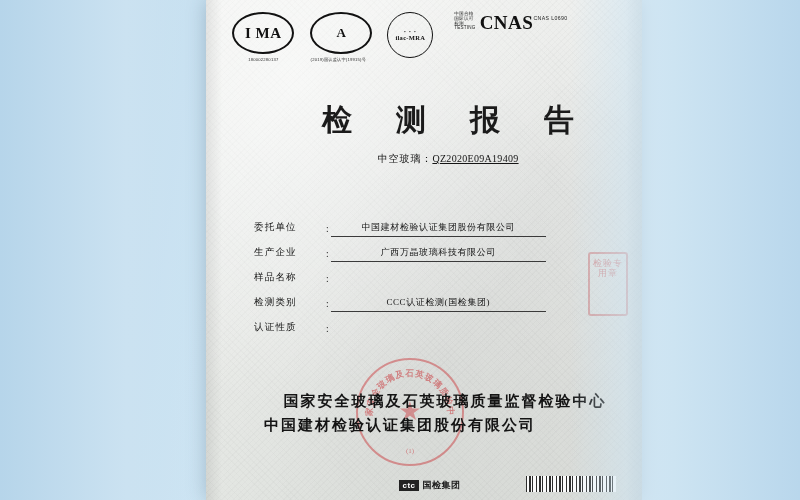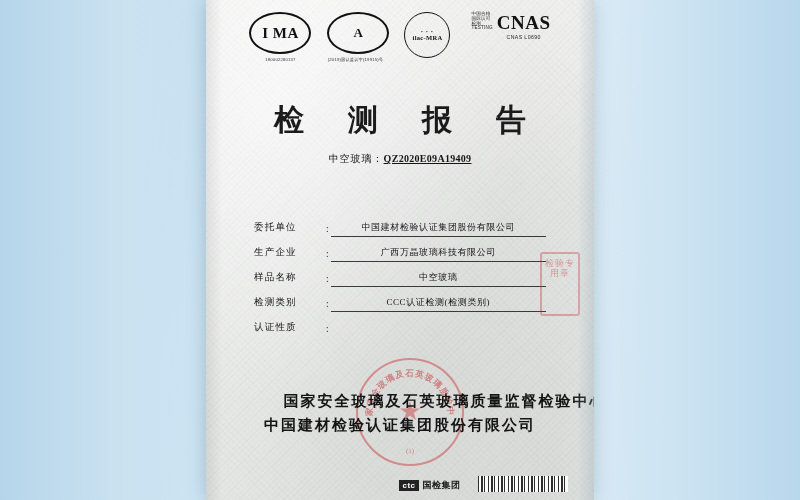--- a/index.html
+++ b/index.html
@@ -40,20 +40,21 @@
     left: 206px;
     top: 0;
     width: 388px;
     height: 500px;
     background:
       repeating-linear-gradient(135deg, rgba(0,0,0,0.018) 0px, rgba(0,0,0,0.018) 1px, rgba(255,255,255,0) 1px, rgba(255,255,255,0) 4px),
       repeating-linear-gradient(45deg, rgba(0,0,0,0.015) 0px, rgba(0,0,0,0.015) 1px, rgba(255,255,255,0) 1px, rgba(255,255,255,0) 5px),
       linear-gradient(180deg, #f2f3f1 0%, #eceeec 40%, #e9ebe8 70%, #e4e7e3 100%);
     box-shadow: 0 0 18px rgba(40,70,95,0.28);
     overflow: hidden;
+    padding-left: 48px;
   }
   
   .paper-tex {
     position: absolute;
     inset: 0;
     background:
       radial-gradient(ellipse at 20% 18%, rgba(255,255,255,0.55), rgba(255,255,255,0) 55%),
       radial-gradient(ellipse at 78% 35%, rgba(0,0,0,0.035), rgba(0,0,0,0) 60%),
       radial-gradient(ellipse at 45% 80%, rgba(0,0,0,0.04), rgba(0,0,0,0) 65%),
       radial-gradient(ellipse at 90% 88%, rgba(0,0,0,0.05), rgba(0,0,0,0) 60%);
@@ -151,21 +152,21 @@
   }
   .cnas-under {
     font-size: 5.2px;
     letter-spacing: 0.4px;
     color: #222;
     margin-top: 2px;
     font-family: "Liberation Sans", sans-serif;
   }
   .cnas-right {
     display: flex;
-    flex-direction: column;
+    flex-direction: row;
     justify-content: flex-start;
     padding-top: 1px;
   }
 
   
   .title {
     position: absolute;
     top: 100px;
     width: 388px;
     text-align: center;
@@ -182,21 +183,21 @@
     width: 388px;
     text-align: center;
     font-size: 10px;
     color: #151515;
     font-family: "Liberation Serif", serif;
   }
   .report-no .label { letter-spacing: 1px; }
   .report-no .value {
     text-decoration: underline;
     letter-spacing: 0.3px;
-    font-weight: bold;
+    font-weight: normal;
   }
 
   
   .fields {
     position: absolute;
     top: 212px;
     left: 48px;
     width: 292px;
   }
   .frow {
@@ -411,27 +412,26 @@
 
       <div class="frow">
         <span class="flabel">生产企业</span>
         <span class="fcolon">:</span>
         <span class="fvalue">广西万晶玻璃科技有限公司</span>
       </div>
 
       <div class="frow">
         <span class="flabel">样品名称</span>
         <span class="fcolon">:</span>
-        <span class="fvalue">中空玻璃</span>
       </div>
 
       <div class="frow">
         <span class="flabel">检测类别</span>
         <span class="fcolon">:</span>
-        <span class="fvalue">CCC认证检测(检测类别)</span>
+        <span class="fvalue">CCC认证检测(国检集团)</span>
       </div>
 
       <div class="frow">
         <span class="flabel">认证性质</span>
         <span class="fcolon">:</span>
       </div>
 
     </div>
 
     <div class="seal-square">检验专用章</div>

